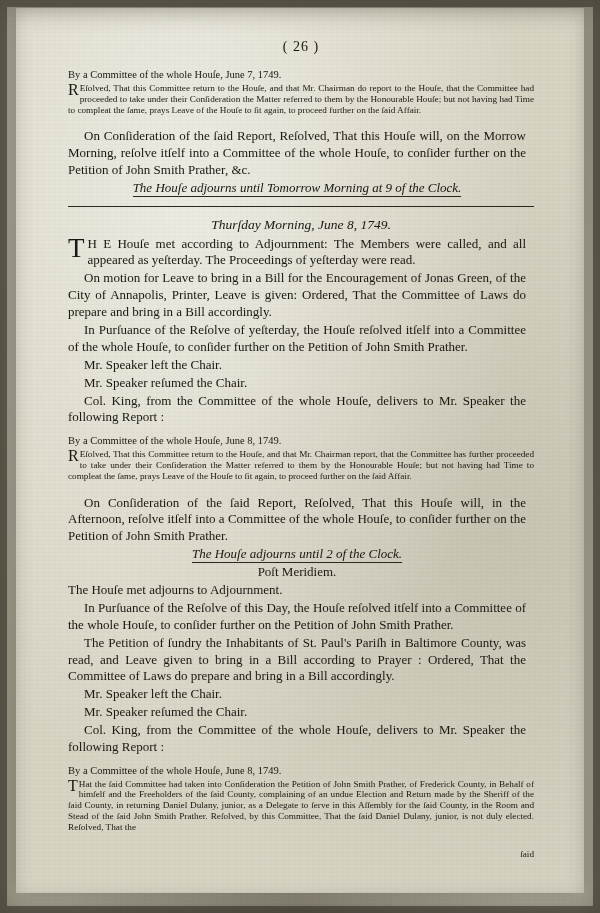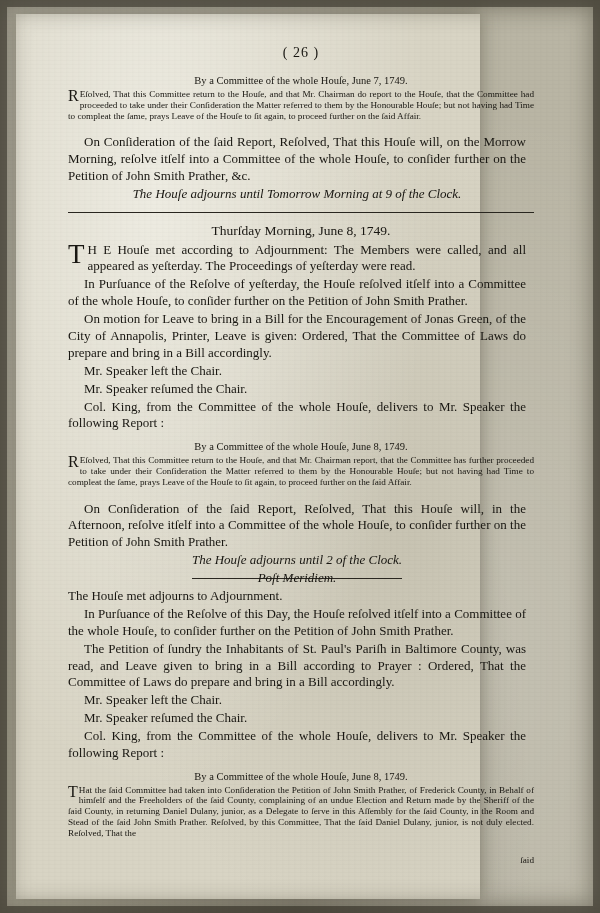--- a/index.html
+++ b/index.html
@@ -31,22 +31,22 @@
     left: 0; top: 0; right: 0; bottom: 0;
     box-shadow:
       inset 0 0 0 7px rgba(40,36,28,0.55),
       inset 0 0 22px 9px rgba(55,50,38,0.45);
     pointer-events: none;
     z-index: 5;
   }
   #paper {
     position: absolute;
     left: 16px;
-    top: 14px;
-    width: 464px;
+    top: 8px;
+    width: 568px;
     height: 885px;
     background: #d8d4c4;
     background-image:
       radial-gradient(ellipse at 30% 20%, rgba(255,255,250,0.55), rgba(255,255,250,0) 60%),
       radial-gradient(ellipse at 85% 60%, rgba(150,145,125,0.25), rgba(150,145,125,0) 55%);
     box-shadow: 0 0 18px rgba(70,65,50,0.5);
   }
   #content {
     position: absolute;
     left: 52px;
@@ -58,21 +58,21 @@
     text-align: justify;
     -webkit-font-smoothing: none;
   }
   .pagenum {
     text-align: center;
     font-size: 14px;
     letter-spacing: 1px;
     margin-bottom: 12px;
   }
   .cap-head {
-    text-align: center;
+    text-align: left;
     font-size: 10.5px;
     margin: 0 0 1px 0;
   }
   .small-block {
     font-size: 9.2px;
     line-height: 1.18;
     text-align: justify;
     margin: 0 0 6px 0;
   }
   .small-block .dropcap {
@@ -80,22 +80,22 @@
     line-height: 9px;
     float: left;
     padding: 2px 1px 0 0;
     font-family: "Liberation Serif", serif;
   }
   p {
     margin: 0 8px 1px 0;
     text-indent: 16px;
   }
   p.noind { text-indent: 0; }
-  .it { }
-  .ctr-it { text-align: center; text-indent: 0; font-style: italic; }
+  .it { font-style: italic; }
+  .ctr-it { text-align: center; text-indent: 0; }
   .rule {
     border: 0;
     border-top: 1px solid #2a2720;
     margin: 9px 0 9px 0;
     width: 100%;
   }
   .bigcap {
     float: left;
     font-size: 27px;
     line-height: 20px;
@@ -113,21 +113,21 @@
     text-indent: 0;
     font-size: 9.2px;
     margin-top: 16px;
   }
   .gap-s { height: 7px; }
   .underline-ctr {
     text-align: center;
     text-indent: 0;
     font-style: italic;
   }
-  .underline-ctr span { border-bottom: 1px solid #2a2720; padding-bottom: 11px; }
+  .underline-ctr span { border-bottom: 1px solid #2a2720; padding-bottom: 1px; }
   
   #grain {
     position: absolute;
     inset: 0;
     pointer-events: none;
     opacity: 0.16;
     background-image:
       repeating-linear-gradient(0deg, rgba(0,0,0,0.10) 0px, rgba(0,0,0,0) 2px, rgba(0,0,0,0) 4px),
       repeating-linear-gradient(90deg, rgba(0,0,0,0.07) 0px, rgba(0,0,0,0) 3px, rgba(0,0,0,0) 6px);
     z-index: 4;
@@ -152,22 +152,22 @@
       <p>On Conſideration of the ſaid Report, Reſolved, That this Houſe will, on the Morrow Morning, reſolve itſelf into a Committee of the whole Houſe, to conſider further on the Petition of John Smith Prather, &amp;c.</p>
 
       <p class="underline-ctr"><span>The Houſe adjourns until Tomorrow Morning at 9 of the Clock.</span></p>
 
       <hr class="rule">
 
       <p class="sect-head"><span class="it">Thurſday Morning, June 8, 1749.</span></p>
 
       <p class="noind"><span class="bigcap">T</span><span>H E Houſe met according to Adjournment: The Members were called, and all appeared as yeſterday. The Proceedings of yeſterday were read.</span></p>
 
+      <p>On motion for Leave to bring in a Bill for the Encouragement of Jonas Green, of the City of Annapolis, Printer, Leave is given: Ordered, That the Committee of Laws do prepare and bring in a Bill accordingly.</p>
       <p>In Purſuance of the Reſolve of yeſterday, the Houſe reſolved itſelf into a Committee of the whole Houſe, to conſider further on the Petition of John Smith Prather.</p>
-      <p>On motion for Leave to bring in a Bill for the Encouragement of Jonas Green, of the City of Annapolis, Printer, Leave is given: Ordered, That the Committee of Laws do prepare and bring in a Bill accordingly.</p>
       <p>Mr. Speaker left the Chair.</p>
       <p>Mr. Speaker reſumed the Chair.</p>
       <p>Col. King, from the Committee of the whole Houſe, delivers to Mr. Speaker the following Report :</p>
 
       <div class="gap-s"></div>
 
       <div class="cap-head">By a Committee of the whole Houſe, June 8, 1749.</div>
       <div class="small-block">
         <span class="dropcap">R</span><span>Eſolved, That this Committee return to the Houſe, and that Mr. Chairman report, that the Committee has further proceeded to take under their Conſideration the Matter referred to them by the Honourable Houſe; but not having had Time to compleat the ſame, prays Leave of the Houſe to ſit again, to proceed further on the ſaid Affair.</span>
       </div>

